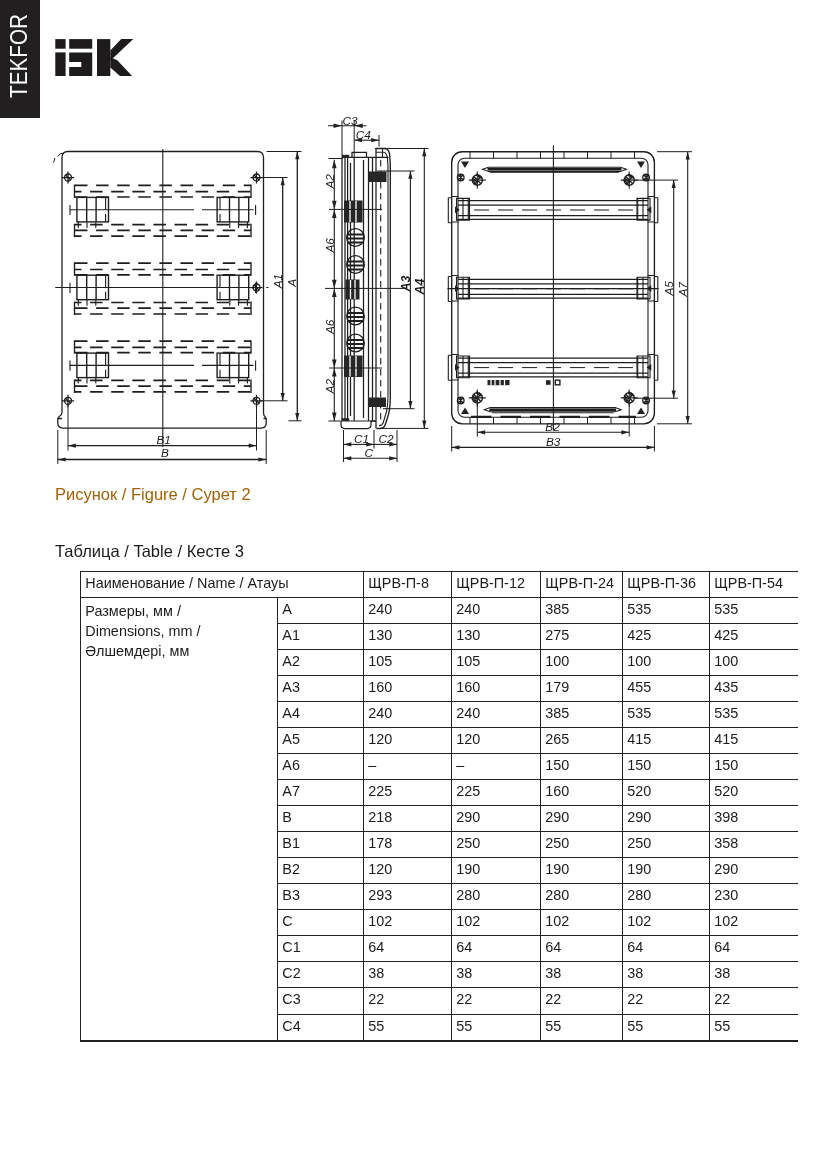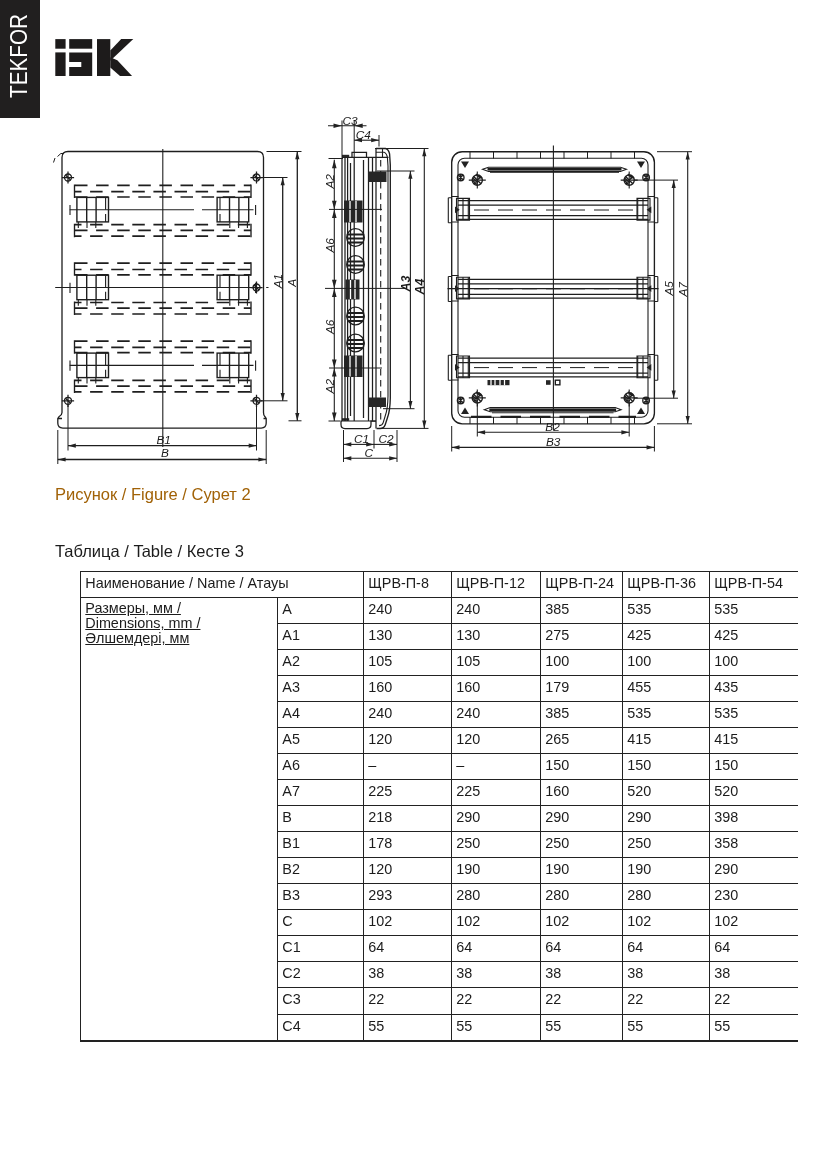--- a/index.html
+++ b/index.html
@@ -5,21 +5,21 @@
 html,body{margin:0;padding:0;}
 body{width:827px;height:1166px;background:#ffffff;font-family:"Liberation Sans",sans-serif;position:relative;overflow:hidden;}
 .abs{position:absolute;}
 #dimtable{position:absolute;left:56px;top:571px;border-collapse:collapse;table-layout:fixed;width:717px;
  font-size:14.4px;color:#1c1c1c;margin-left:24px;}
 #dimtable td,#dimtable th{padding:0 0 0 4.3px;font-weight:normal;text-align:left;vertical-align:top;
  line-height:23px;white-space:nowrap;overflow:visible;}
 #dimtable thead th{height:25px;border-bottom:1.2px solid #222;}
 #dimtable tbody td{height:25.04px;border-bottom:1px solid #222;}
 #dimtable .vl{border-left:1px solid #222;}
-#dimtable td.merge{vertical-align:top;border-bottom:none;padding-top:3px;line-height:15px;text-decoration:underline;}
+#dimtable td.merge{vertical-align:top;border-bottom:none;padding-top:3px;line-height:20px;}
 </style>
 </head>
 <body>
 
 <svg class="abs" style="left:0;top:0" width="827" height="1166" viewBox="0 0 827 1166">
 <defs>
 <marker id="ae" markerWidth="10" markerHeight="6" refX="8.6" refY="0" orient="auto-start-reverse" markerUnits="userSpaceOnUse" viewBox="-1 -3 11 6">
         <path d="M0,-2.3 L8.6,0 L0,2.3 Z" fill="#222"></path>
       </marker>
 </defs>

